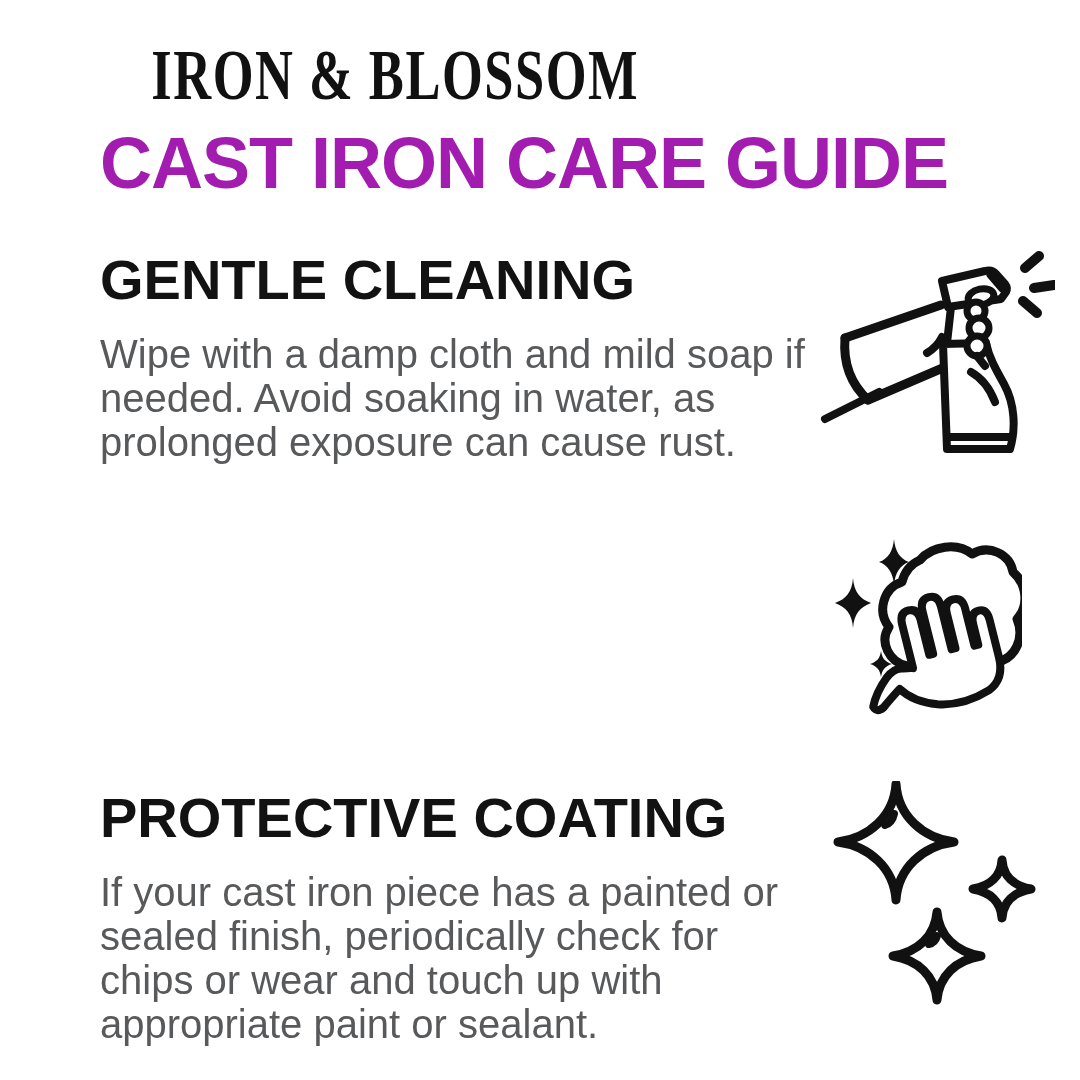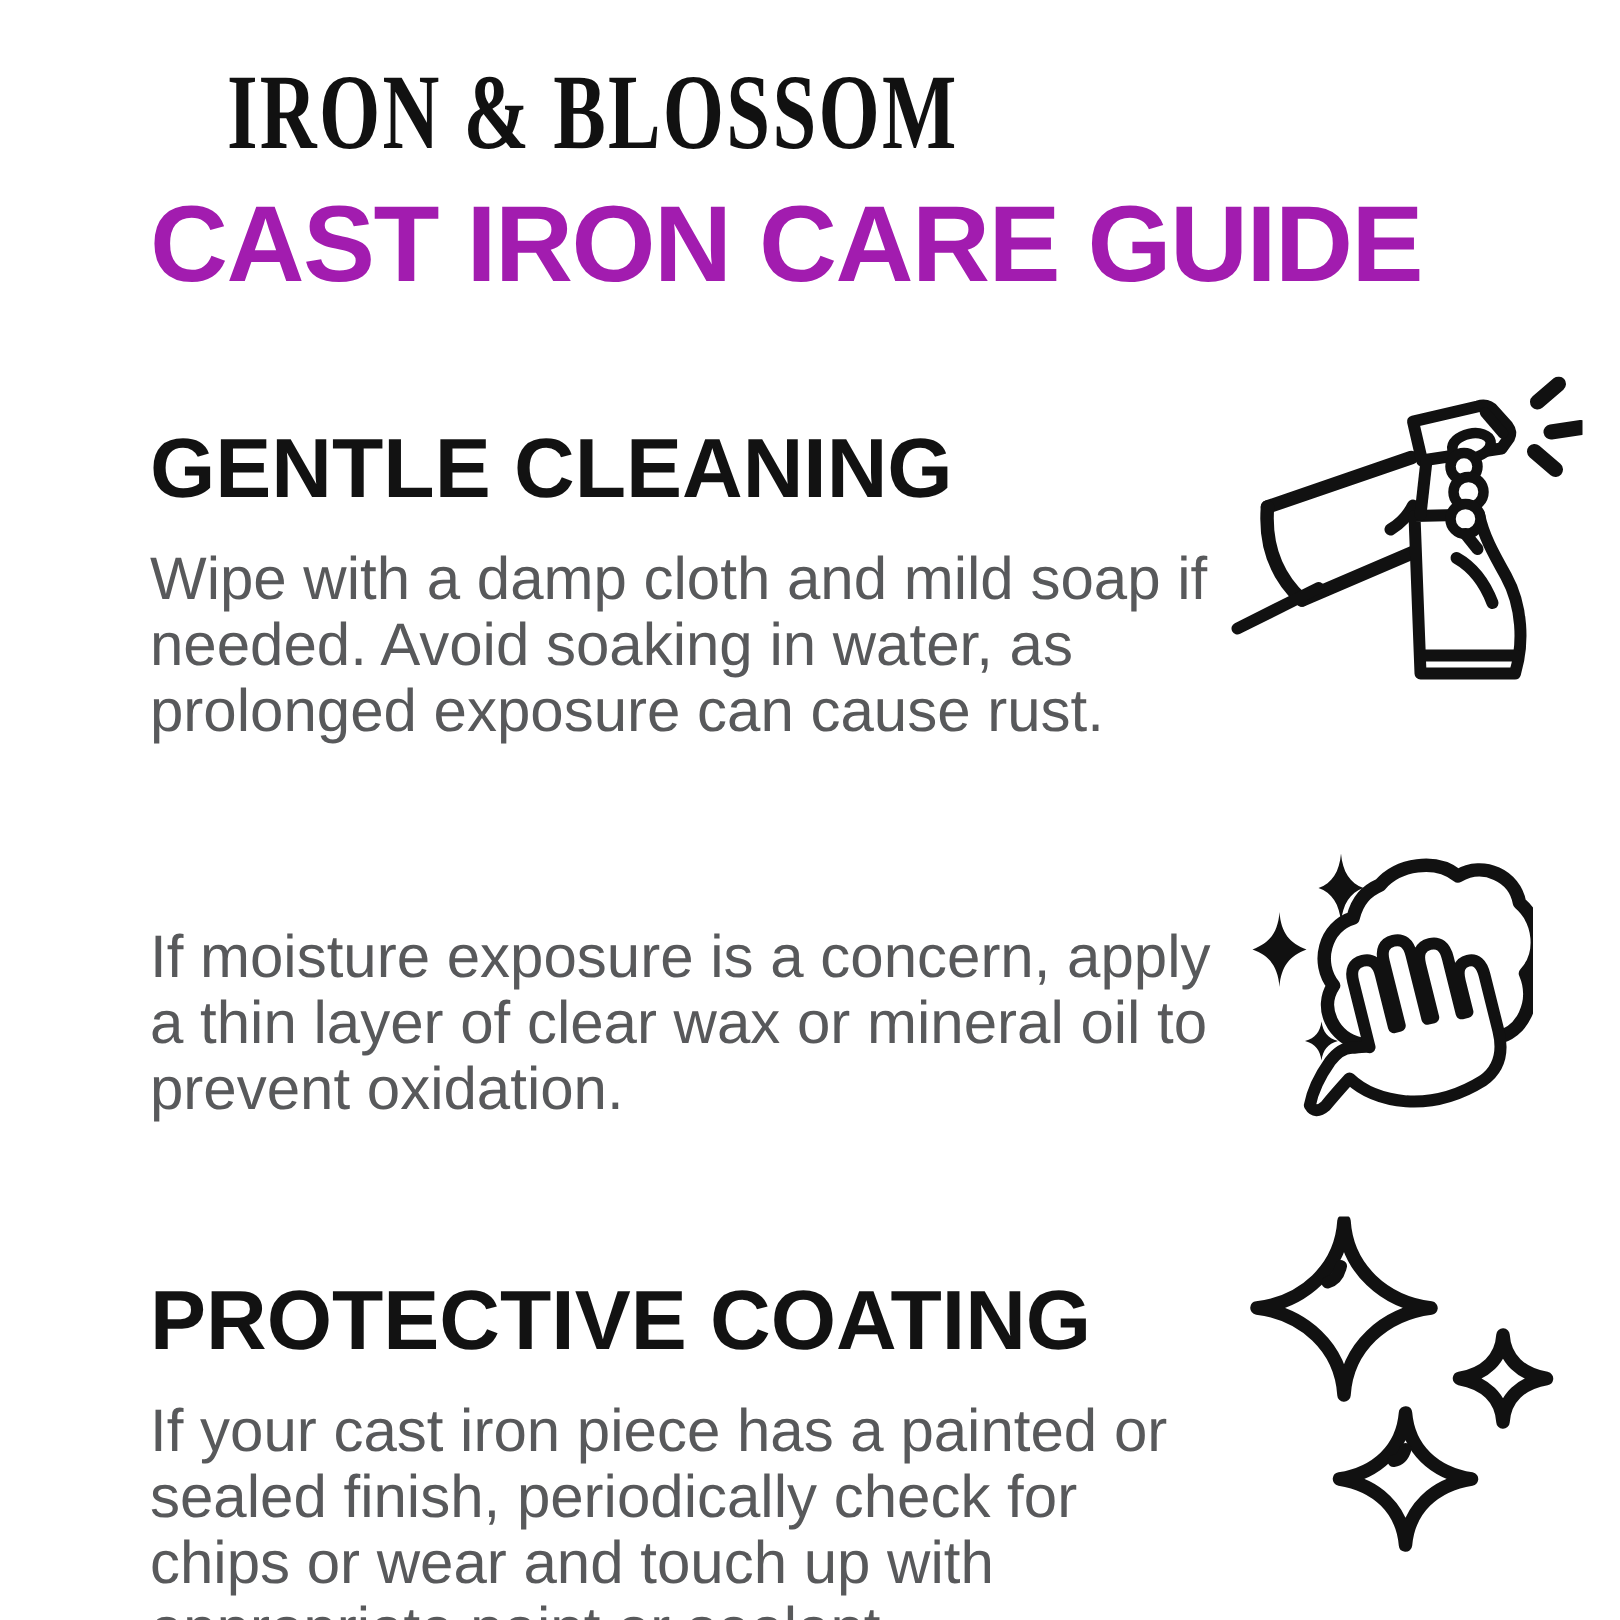--- a/index.html
+++ b/index.html
@@ -36,21 +36,21 @@
     line-height:1;
     white-space:nowrap;
   }
   .sections{margin-top:52px;}
   .section{
     display:flex;
     align-items:flex-start;
   }
   .section-1{margin-bottom:66px;}
   .section-2{margin-bottom:70px;}
-  .section-text{width:715px;flex:none;margin-top:32px;}
+  .section-text{width:715px;flex:none;}
   .section-heading{
     font-size:56px;
     font-weight:bold;
     color:#121212;
     letter-spacing:0;
     line-height:1.05;
     white-space:nowrap;
   }
   .section-body{
     margin-top:22px;
@@ -118,21 +118,20 @@
             <path class="ic" stroke-width="10" d="M 210,17 L 224,5"></path>
             <path class="ic" stroke-width="10" d="M 219,37 L 239,34"></path>
             <path class="ic" stroke-width="10" d="M 208,50 L 222,62"></path>
           </g>
         </svg>
       </div>
     </div>
 
     <div class="section section-2">
       <div class="section-text">
-        <div class="section-body">If moisture exposure is a concern, apply a thin layer of clear wax or mineral oil to prevent oxidation.</div>
       </div>
       <div class="icon-box" style="margin-right:18px;margin-top:-8px;">
         <svg width="195" height="195" viewBox="0 0 195 195">
 
           <g>
             <path class="icfill" d="M 67,15 C 68,27 73,35 82,38 C 73,41 68,49 67,61 C 66,49 61,41 52,38 C 61,35 66,27 67,15 Z"></path>
             <path class="icfill" d="M 26,54 C 27,68 33,75 44,79 C 33,83 27,90 26,104 C 25,90 19,83 8,79 C 19,75 25,68 26,54 Z"></path>
             <path class="icfill" d="M 54,127 C 55,134 58,138 65,140 C 58,142 55,146 54,153 C 53,146 50,142 43,140 C 50,138 53,134 54,127 Z"></path>
           </g>
 

